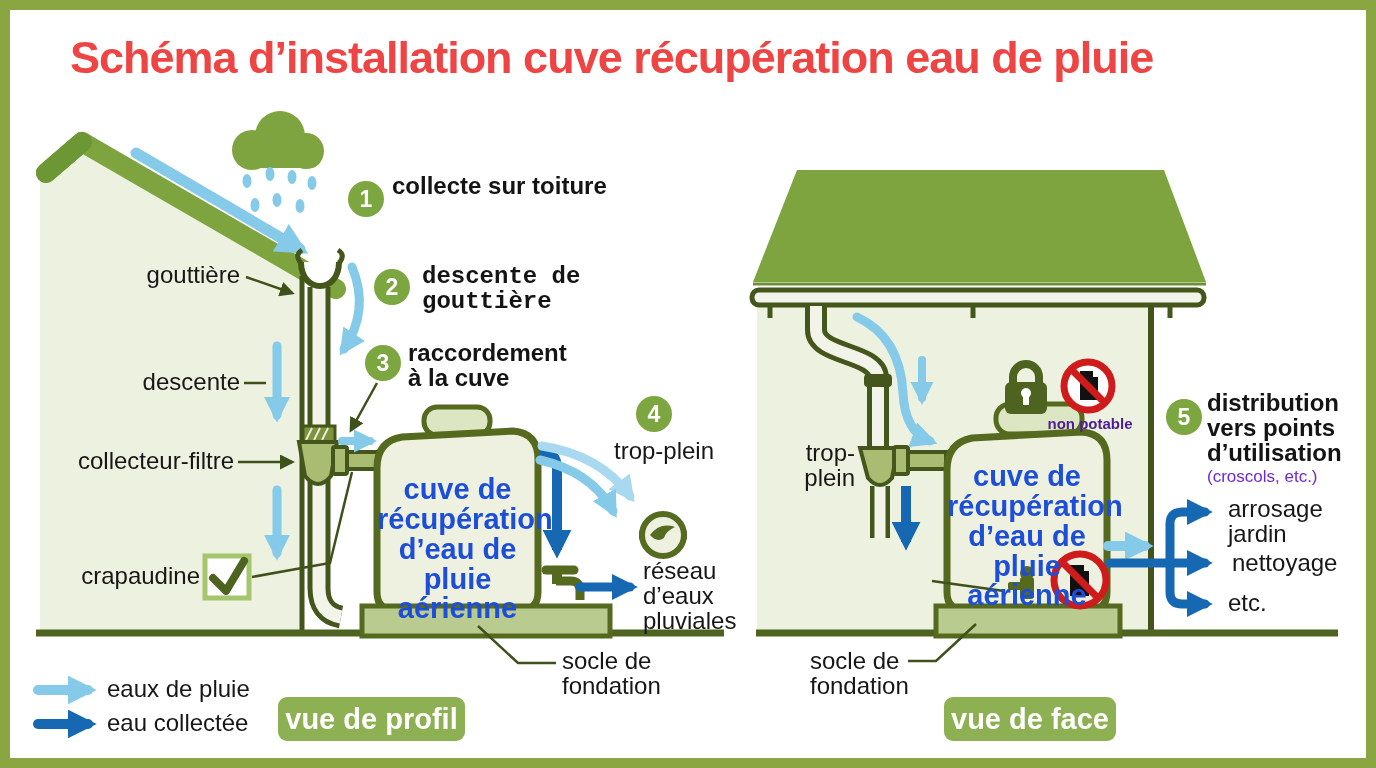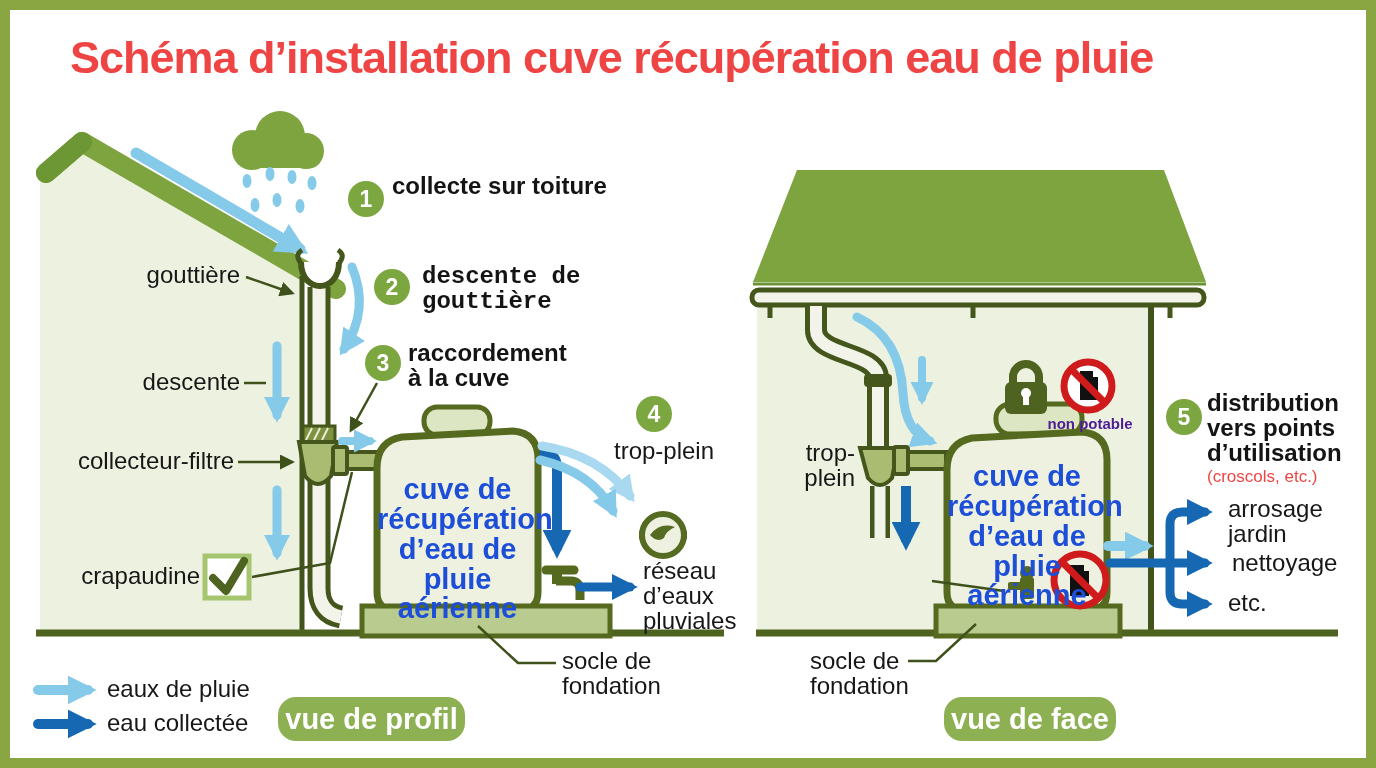--- a/index.html
+++ b/index.html
@@ -7,26 +7,26 @@
        font-family:"Liberation Sans", sans-serif;}
   .frame{position:relative;width:1356px;height:748px;border:10px solid #8aa643;background:#ffffff;}
   .abs{position:absolute;}
   svg{position:absolute;left:0;top:0;}
   .title{left:60px;top:22px;width:1280px;font-size:45px;font-weight:bold;
          color:#ef4444;letter-spacing:-1px;white-space:nowrap;}
   .lbl{font-size:24px;color:#171717;white-space:pre-line;line-height:1.05;}
   .lbl.r{text-align:right;}
   .lbl.c{text-align:center;}
   .step{font-size:24px;font-weight:bold;color:#141414;white-space:pre-line;line-height:1.04;}
-  .sub{font-size:17px;color:#ef4444;}
+  .sub{font-size:17px;color:#6d28d9;}
   .numcirc{width:36px;height:36px;border-radius:50%;background:#7ca63f;color:#fff;
            font-size:23px;font-weight:bold;display:flex;align-items:center;justify-content:center;}
   .tanktext{font-size:29px;font-weight:bold;color:#1d4ed8;text-align:center;
             white-space:pre-line;line-height:1.03;}
-  .badge{background:#8db052;color:#fff;font-size:29px;font-weight:bold;border-radius:18px;
+  .badge{background:#8db052;color:#fff;font-size:29px;font-weight:bold;border-radius:9px;
          display:flex;align-items:center;justify-content:center;}
   .npl{font-size:15px;font-weight:bold;color:#4c1d95;text-align:center;white-space:nowrap;}
 </style>
 </head>
 <body>
 
 <div class="frame">
 
 <svg width="1356" height="748" viewBox="10 10 1356 748">
   <defs>

